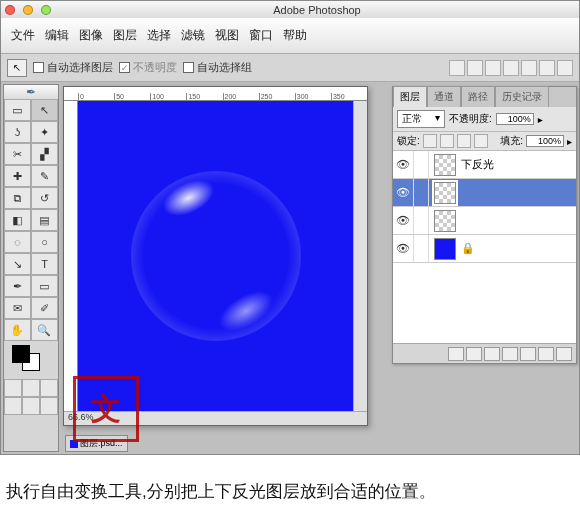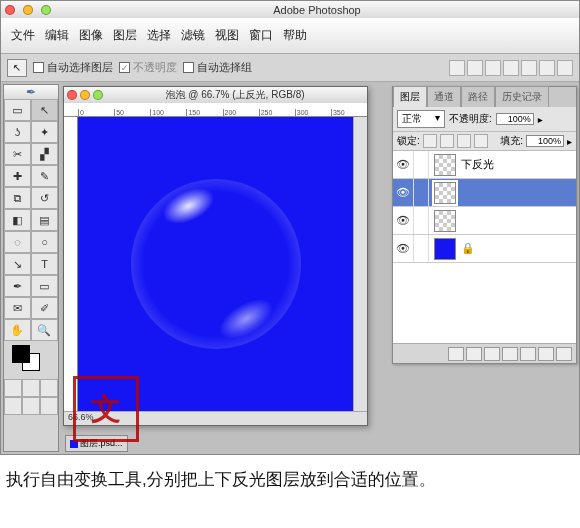--- a/index.html
+++ b/index.html
@@ -65,21 +65,21 @@
 .linkcol { width: 16px; border-left: 1px solid #ddd; border-right: 1px solid #ddd; height: 100%; }
 .thumb { width: 22px; height: 22px; margin: 0 5px; border: 1px solid #888; background: #fff; background-image: linear-gradient(45deg,#ccc 25%,transparent 25%,transparent 75%,#ccc 75%),linear-gradient(45deg,#ccc 25%,transparent 25%,transparent 75%,#ccc 75%); background-size: 8px 8px; background-position: 0 0,4px 4px; }
 .thumb.blue { background: #1515f4; }
 .layer .name { flex: 1; }
 .layer .name.italic { font-style: italic; }
 .panel-footer { height: 20px; background: #d6d6d6; border-top: 1px solid #aaa; display: flex; justify-content: flex-end; align-items: center; gap: 2px; padding: 0 4px; }
 .panel-footer .pf { width: 16px; height: 14px; border: 1px solid #999; background: #eee; }
 .tabbar { position: absolute; bottom: 2px; left: 4px; display: flex; align-items: flex-end; gap: 2px; }
 .doctab { background: #d8d8d8; border: 1px solid #888; font-size: 9px; padding: 1px 4px; display: flex; align-items: center; gap: 2px; }
 .stamp { position: absolute; left: 12px; bottom: 12px; width: 66px; height: 66px; border: 3px solid #b40000; color: #b40000; font-size: 30px; display: flex; align-items: center; justify-content: center; font-weight: bold; opacity: .85; pointer-events: none; }
-.caption { padding: 12px 6px; font-size: 17px; color: #111; line-height: 1.5; position: relative; }
+.caption { padding: 24px 6px; font-size: 17px; color: #111; line-height: 1.5; position: relative; }
 .watermark { position: absolute; right: 6px; bottom: 6px; font-size: 13px; color: #26a; font-weight: bold; }
 .watermark .sub { font-size: 8px; color: #789; display: block; text-align: right; }
 </style>
 </head>
 <body>
 
 <div class="app">
   <div class="titlebar">
     <div class="traffic red"></div>
     <div class="traffic yellow"></div>
@@ -163,26 +163,20 @@
         <div class="mbtn"></div>
         <div class="mbtn"></div>
         <div class="mbtn"></div>
         <div class="mbtn"></div>
         <div class="mbtn"></div>
       </div>
     </div>
 
     <div class="docarea">
       <div class="docwin">
-        <div class="doctitle">
-          <div class="traffic red"></div>
-          <div class="traffic yellow"></div>
-          <div class="traffic green"></div>
-          <div class="t">泡泡 @ 66.7% (上反光, RGB/8)</div>
-        </div>
         <div class="ruler-h">
           <span>0</span>
           <span>50</span>
           <span>100</span>
           <span>150</span>
           <span>200</span>
           <span>250</span>
           <span>300</span>
           <span>350</span>
         </div>

